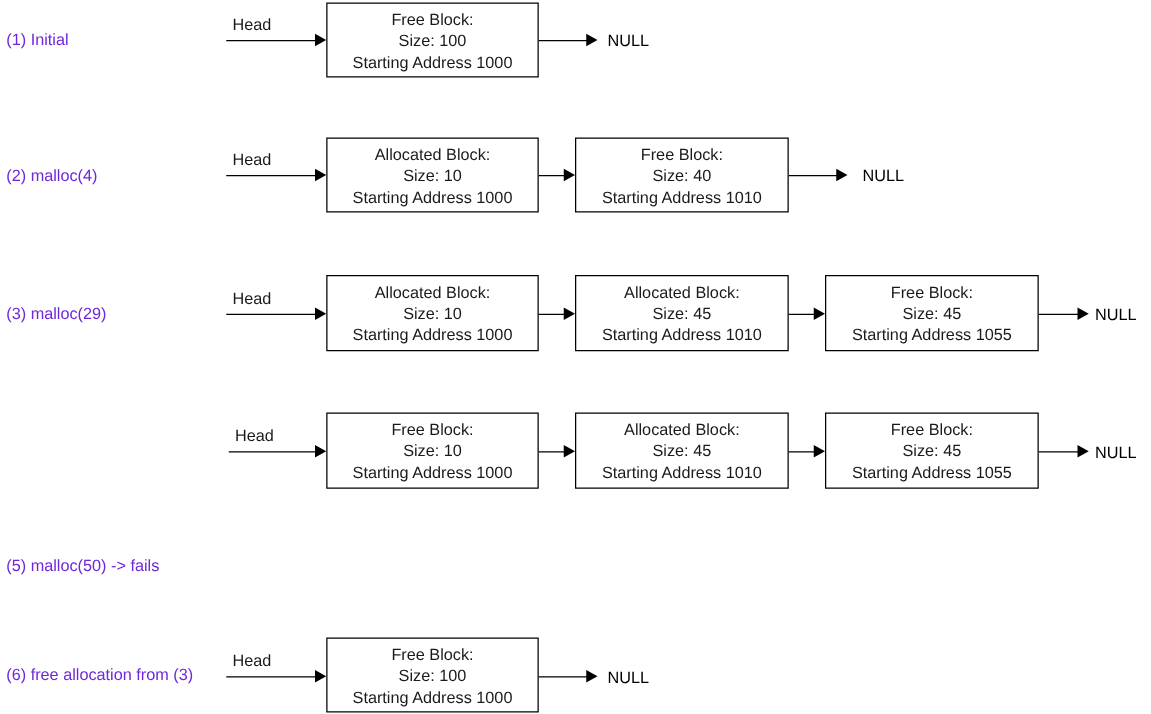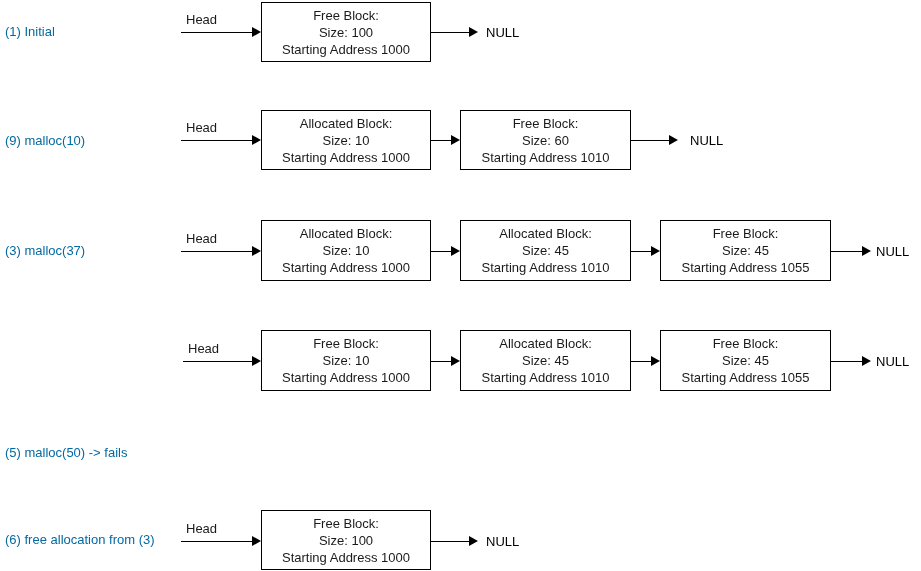--- a/index.html
+++ b/index.html
@@ -13,21 +13,21 @@
     height: 571px;
     background: #ffffff;
     font-family: "Liberation Sans", sans-serif;
     color: #1a1a1a;
     overflow: hidden;
   }
   .row-label {
     position: absolute;
     font-size: 13px;
     line-height: 16px;
-    color: #0369a1;
+    color: #6d28d9;
     white-space: nowrap;
     text-align: center;
   }
   .block {
     position: absolute;
     box-sizing: border-box;
     border: 1.6px solid #000000;
     background: #ffffff;
     display: flex;
     flex-direction: column;
@@ -90,46 +90,46 @@
     <div class="block" style="left: 261px; top: 2px; width: 170px; height: 60px;">
       <span>Free Block:</span>
       <span>Size: 100</span>
       <span>Starting Address 1000</span>
     </div>
     <div class="connector" style="left: 431px; top: 26.5px; width: 47px;">
       <div class="shaft" style="width: 39px;"></div>
       <div class="head" style="left: 38px;"></div>
     </div>
     <div class="null-label" style="left: 486px; top: 25px;">NULL</div>
-    <div class="row-label" style="left: 5px; top: 133px;">(9) malloc(10)</div>
+    <div class="row-label" style="left: 5px; top: 133px;">(2) malloc(4)</div>
     <div class="head-label" style="left: 186px; top: 120px;">Head</div>
     <div class="connector" style="left: 181px; top: 134.5px; width: 80px;">
       <div class="shaft" style="width: 72px;"></div>
       <div class="head" style="left: 71px;"></div>
     </div>
     <div class="block" style="left: 261px; top: 110px; width: 170px; height: 60px;">
       <span>Allocated Block:</span>
       <span>Size: 10</span>
       <span>Starting Address 1000</span>
     </div>
     <div class="connector" style="left: 431px; top: 134.5px; width: 29px;">
       <div class="shaft" style="width: 21px;"></div>
       <div class="head" style="left: 20px;"></div>
     </div>
     <div class="block" style="left: 460px; top: 110px; width: 171px; height: 60px;">
       <span>Free Block:</span>
-      <span>Size: 60</span>
+      <span>Size: 40</span>
       <span>Starting Address 1010</span>
     </div>
     <div class="connector" style="left: 631px; top: 134.5px; width: 47px;">
       <div class="shaft" style="width: 39px;"></div>
       <div class="head" style="left: 38px;"></div>
     </div>
     <div class="null-label" style="left: 690px; top: 133px;">NULL</div>
-    <div class="row-label" style="left: 5px; top: 243px;">(3) malloc(37)</div>
+    <div class="row-label" style="left: 5px; top: 243px;">(3) malloc(29)</div>
     <div class="head-label" style="left: 186px; top: 231px;">Head</div>
     <div class="connector" style="left: 181px; top: 245.5px; width: 80px;">
       <div class="shaft" style="width: 72px;"></div>
       <div class="head" style="left: 71px;"></div>
     </div>
     <div class="block" style="left: 261px; top: 220px; width: 170px; height: 61px;">
       <span>Allocated Block:</span>
       <span>Size: 10</span>
       <span>Starting Address 1000</span>
     </div>

